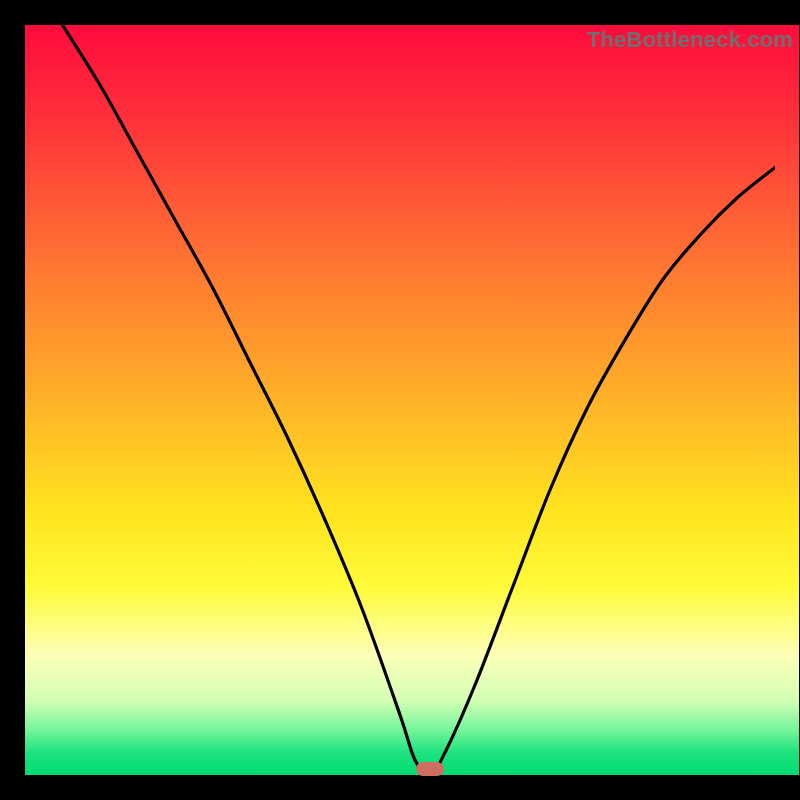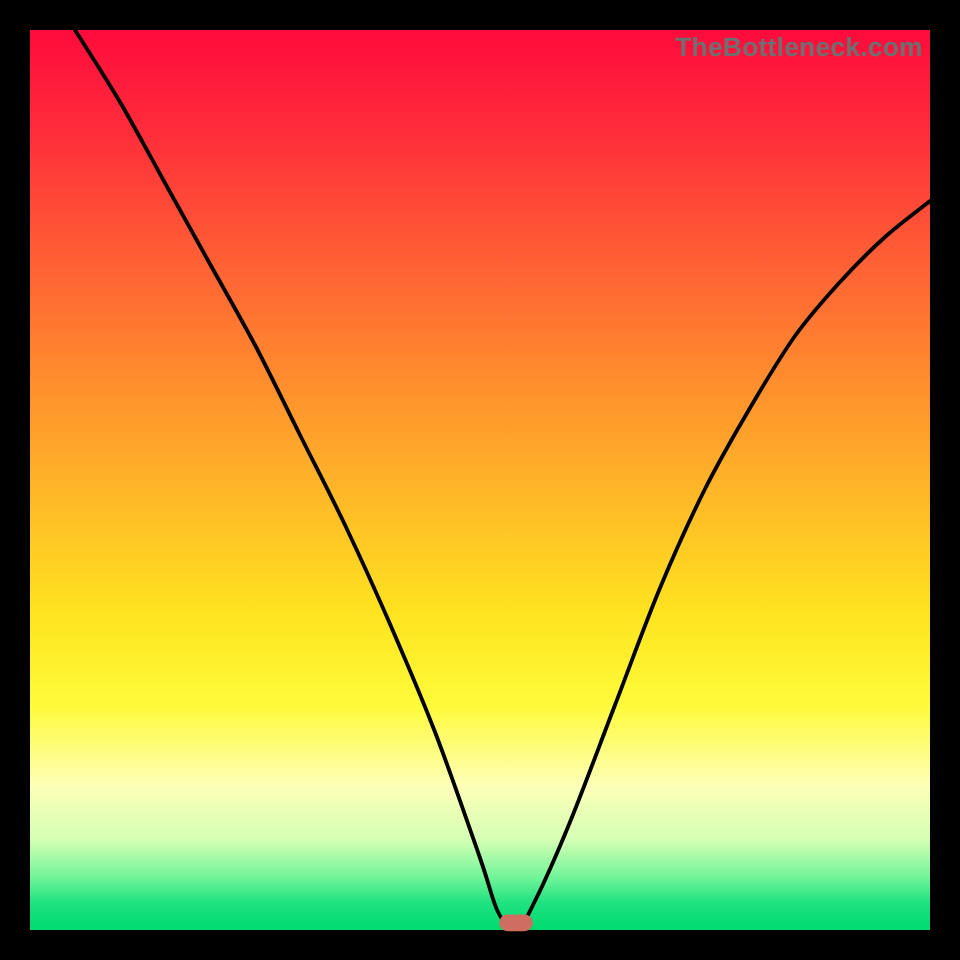--- a/index.html
+++ b/index.html
@@ -31,20 +31,21 @@
       #ff8a2e 38%,
       #ffb927 52%,
       #ffe41f 65%,
       #fffb3a 75%,
       #fdffb7 84%,
       #d4ffb4 90%,
       #75f59a 94%,
       #1ee27f 97%,
       #00da71 100%
     );
+    padding-left: 24px;
   }
   .watermark {
     position: absolute;
     top: 2px;
     right: 6px;
     color: #6f6f6f;
     font-size: 22px;
     font-weight: 600;
     letter-spacing: 0.2px;
     user-select: none;

